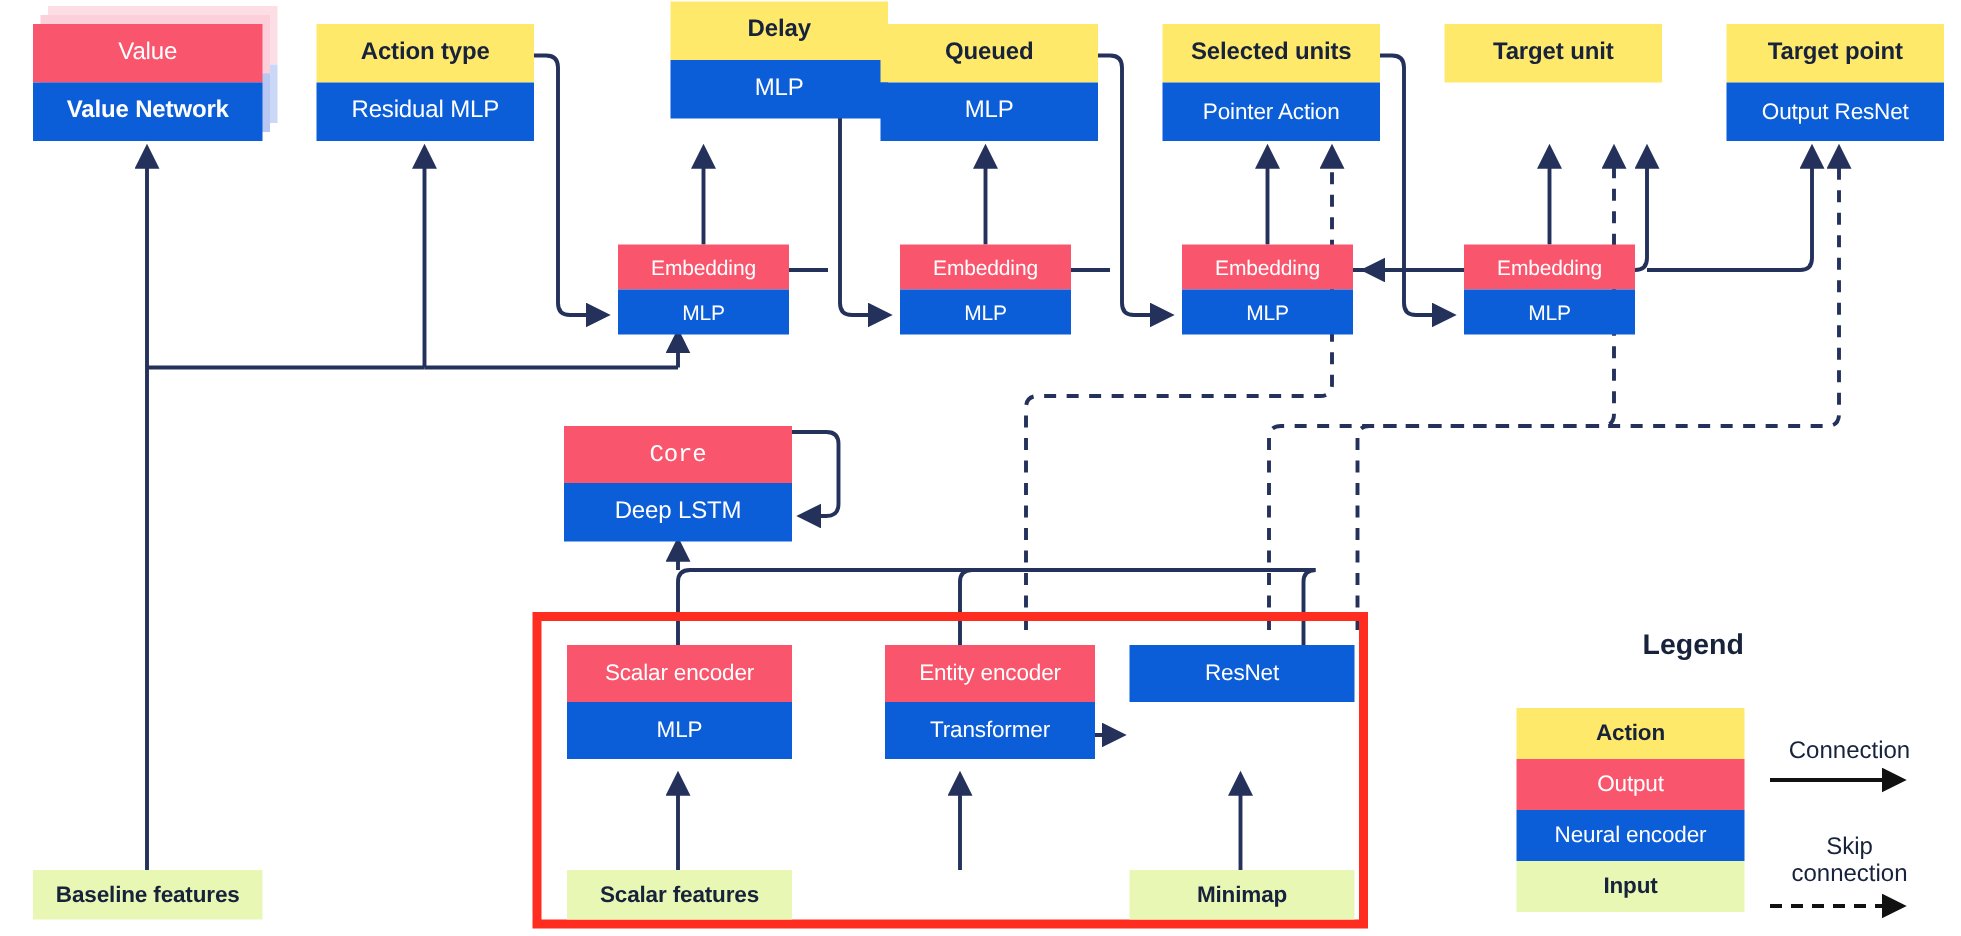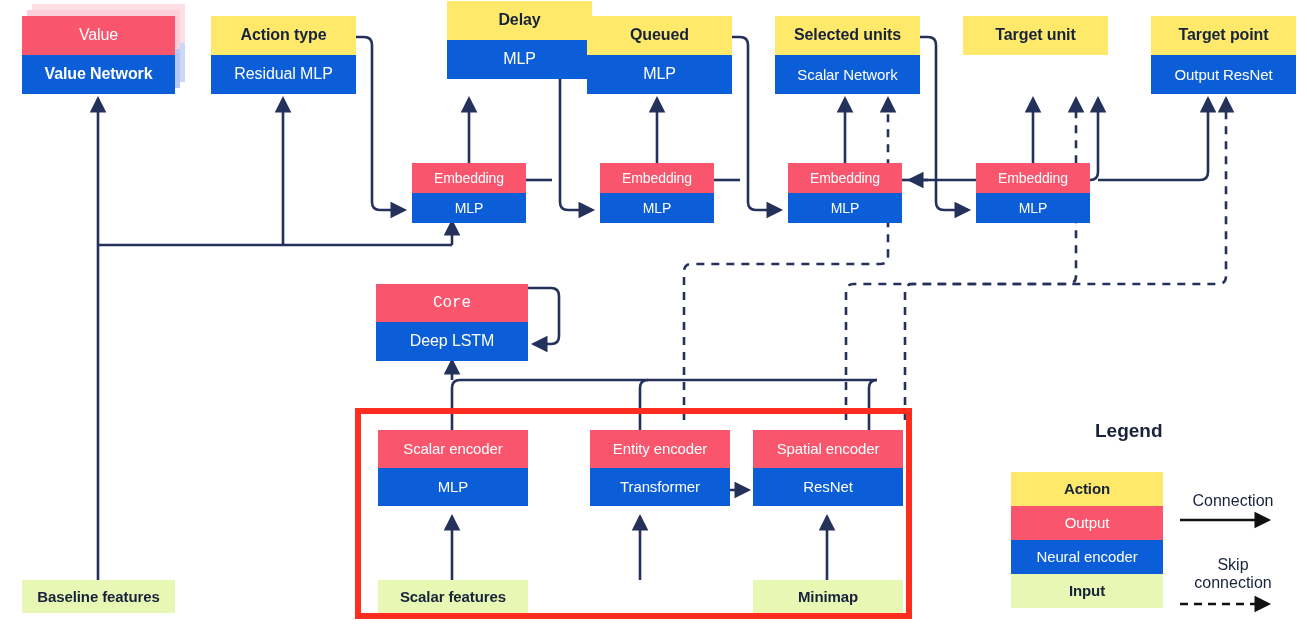--- a/index.html
+++ b/index.html
@@ -193,21 +193,21 @@
     <div class="band net" style="height:39px; font-size:16px;">MLP</div>
   </div>
 
   <div class="node" style="left:587px; top:16px; width:145px; height:78px;">
     <div class="band action" style="height:39px; font-size:16px;">Queued</div>
     <div class="band net" style="height:39px; font-size:16px;">MLP</div>
   </div>
 
   <div class="node" style="left:775px; top:16px; width:145px; height:78px;">
     <div class="band action" style="height:39px; font-size:16px;">Selected units</div>
-    <div class="band net" style="height:39px; font-size:15px;">Scalar Network</div>
+    <div class="band net" style="height:39px; font-size:15px;">Pointer Action</div>
   </div>
 
   <div class="node" style="left:963px; top:16px; width:145px; height:78px;">
     <div class="band action" style="height:39px; font-size:16px;">Target unit</div>
   </div>
 
   <div class="node" style="left:1151px; top:16px; width:145px; height:78px;">
     <div class="band action" style="height:39px; font-size:16px;">Target point</div>
     <div class="band net" style="height:39px; font-size:15px;">Output ResNet</div>
   </div>
@@ -243,21 +243,20 @@
     <div class="band output" style="height:38px; font-size:15px;">Scalar encoder</div>
     <div class="band net" style="height:38px; font-size:15px;">MLP</div>
   </div>
 
   <div class="node" style="left:566px; top:430px; width:164px; height:76px;padding-left:24px;">
     <div class="band output" style="height:38px; font-size:15px;">Entity encoder</div>
     <div class="band net" style="height:38px; font-size:15px;">Transformer</div>
   </div>
 
   <div class="node" style="left:753px; top:430px; width:150px; height:76px;">
-    <div class="band output" style="height:38px; font-size:15px;">Spatial encoder</div>
     <div class="band net" style="height:38px; font-size:15px;">ResNet</div>
   </div>
 
   <div class="node" style="left:22px; top:580px; width:153px; height:33px;">
     <div class="band input" style="height:33px; font-size:15px;">Baseline features</div>
   </div>
 
   <div class="node" style="left:378px; top:580px; width:150px; height:33px;">
     <div class="band input" style="height:33px; font-size:15px;">Scalar features</div>
   </div>

